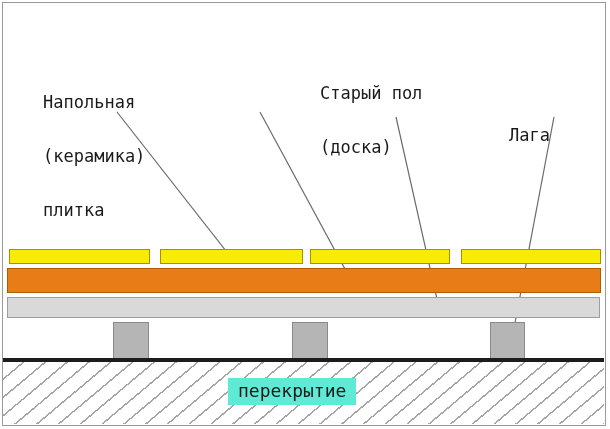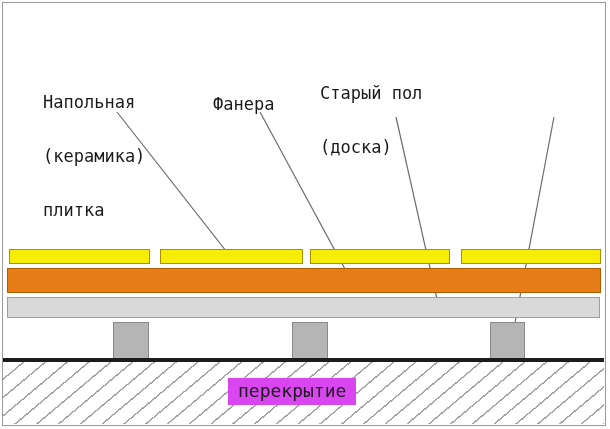--- a/index.html
+++ b/index.html
@@ -42,47 +42,49 @@
   .joist-3{left:490px;width:35px;}
   .slab-line{left:3px;top:358px;width:601px;height:4px;}
   .hatch{
     left:3px;top:362px;width:601px;height:62px;
     background:repeating-linear-gradient(140deg,
       rgba(0,0,0,0) 0px, rgba(0,0,0,0) 12.5px,
       #a5a5a5 12.5px, #a5a5a5 14px);
   }
   .ceiling-label{
     position:absolute;left:228px;top:378px;
-    background:#d946ef;
+    background:#5eead4;
     padding:3px 10px 4px 10px;
     font-size:18px;line-height:20px;
   }
 </style>
 </head>
 <body>
 
 <div class="canvas">
 
   <div class="frame"></div>
 
   <div class="label label-tile">
     <div>Напольная</div>
     <div>(керамика)</div>
     <div>плитка</div>
   </div>
 
   <div class="label label-plywood">
-    <div>Фанера</div>
   </div>
 
   <div class="label label-oldfloor">
     <div>Старый пол</div>
     <div>(доска)</div>
   </div>
 
+  <div class="label label-joist">
+    <div>Лага</div>
+  </div>
 
   <svg class="leaders" viewBox="0 0 610 429">
     <line x1="117" y1="112" x2="230" y2="256" stroke-width="1.2" stroke="#6b6b6b"></line>
     <line x1="260" y1="112" x2="352" y2="282" stroke-width="1.2" stroke="#6b6b6b"></line>
     <line x1="396" y1="117" x2="439" y2="308" stroke-width="1.2" stroke="#6b6b6b"></line>
     <line x1="554" y1="117" x2="511" y2="344" stroke-width="1.2" stroke="#6b6b6b"></line>
   </svg>
 
   <div class="layer tile-seg tile-1" style="background-color: rgb(247, 236, 4);"></div>
   <div class="layer tile-seg tile-2" style="background-color: rgb(247, 236, 4);"></div>

